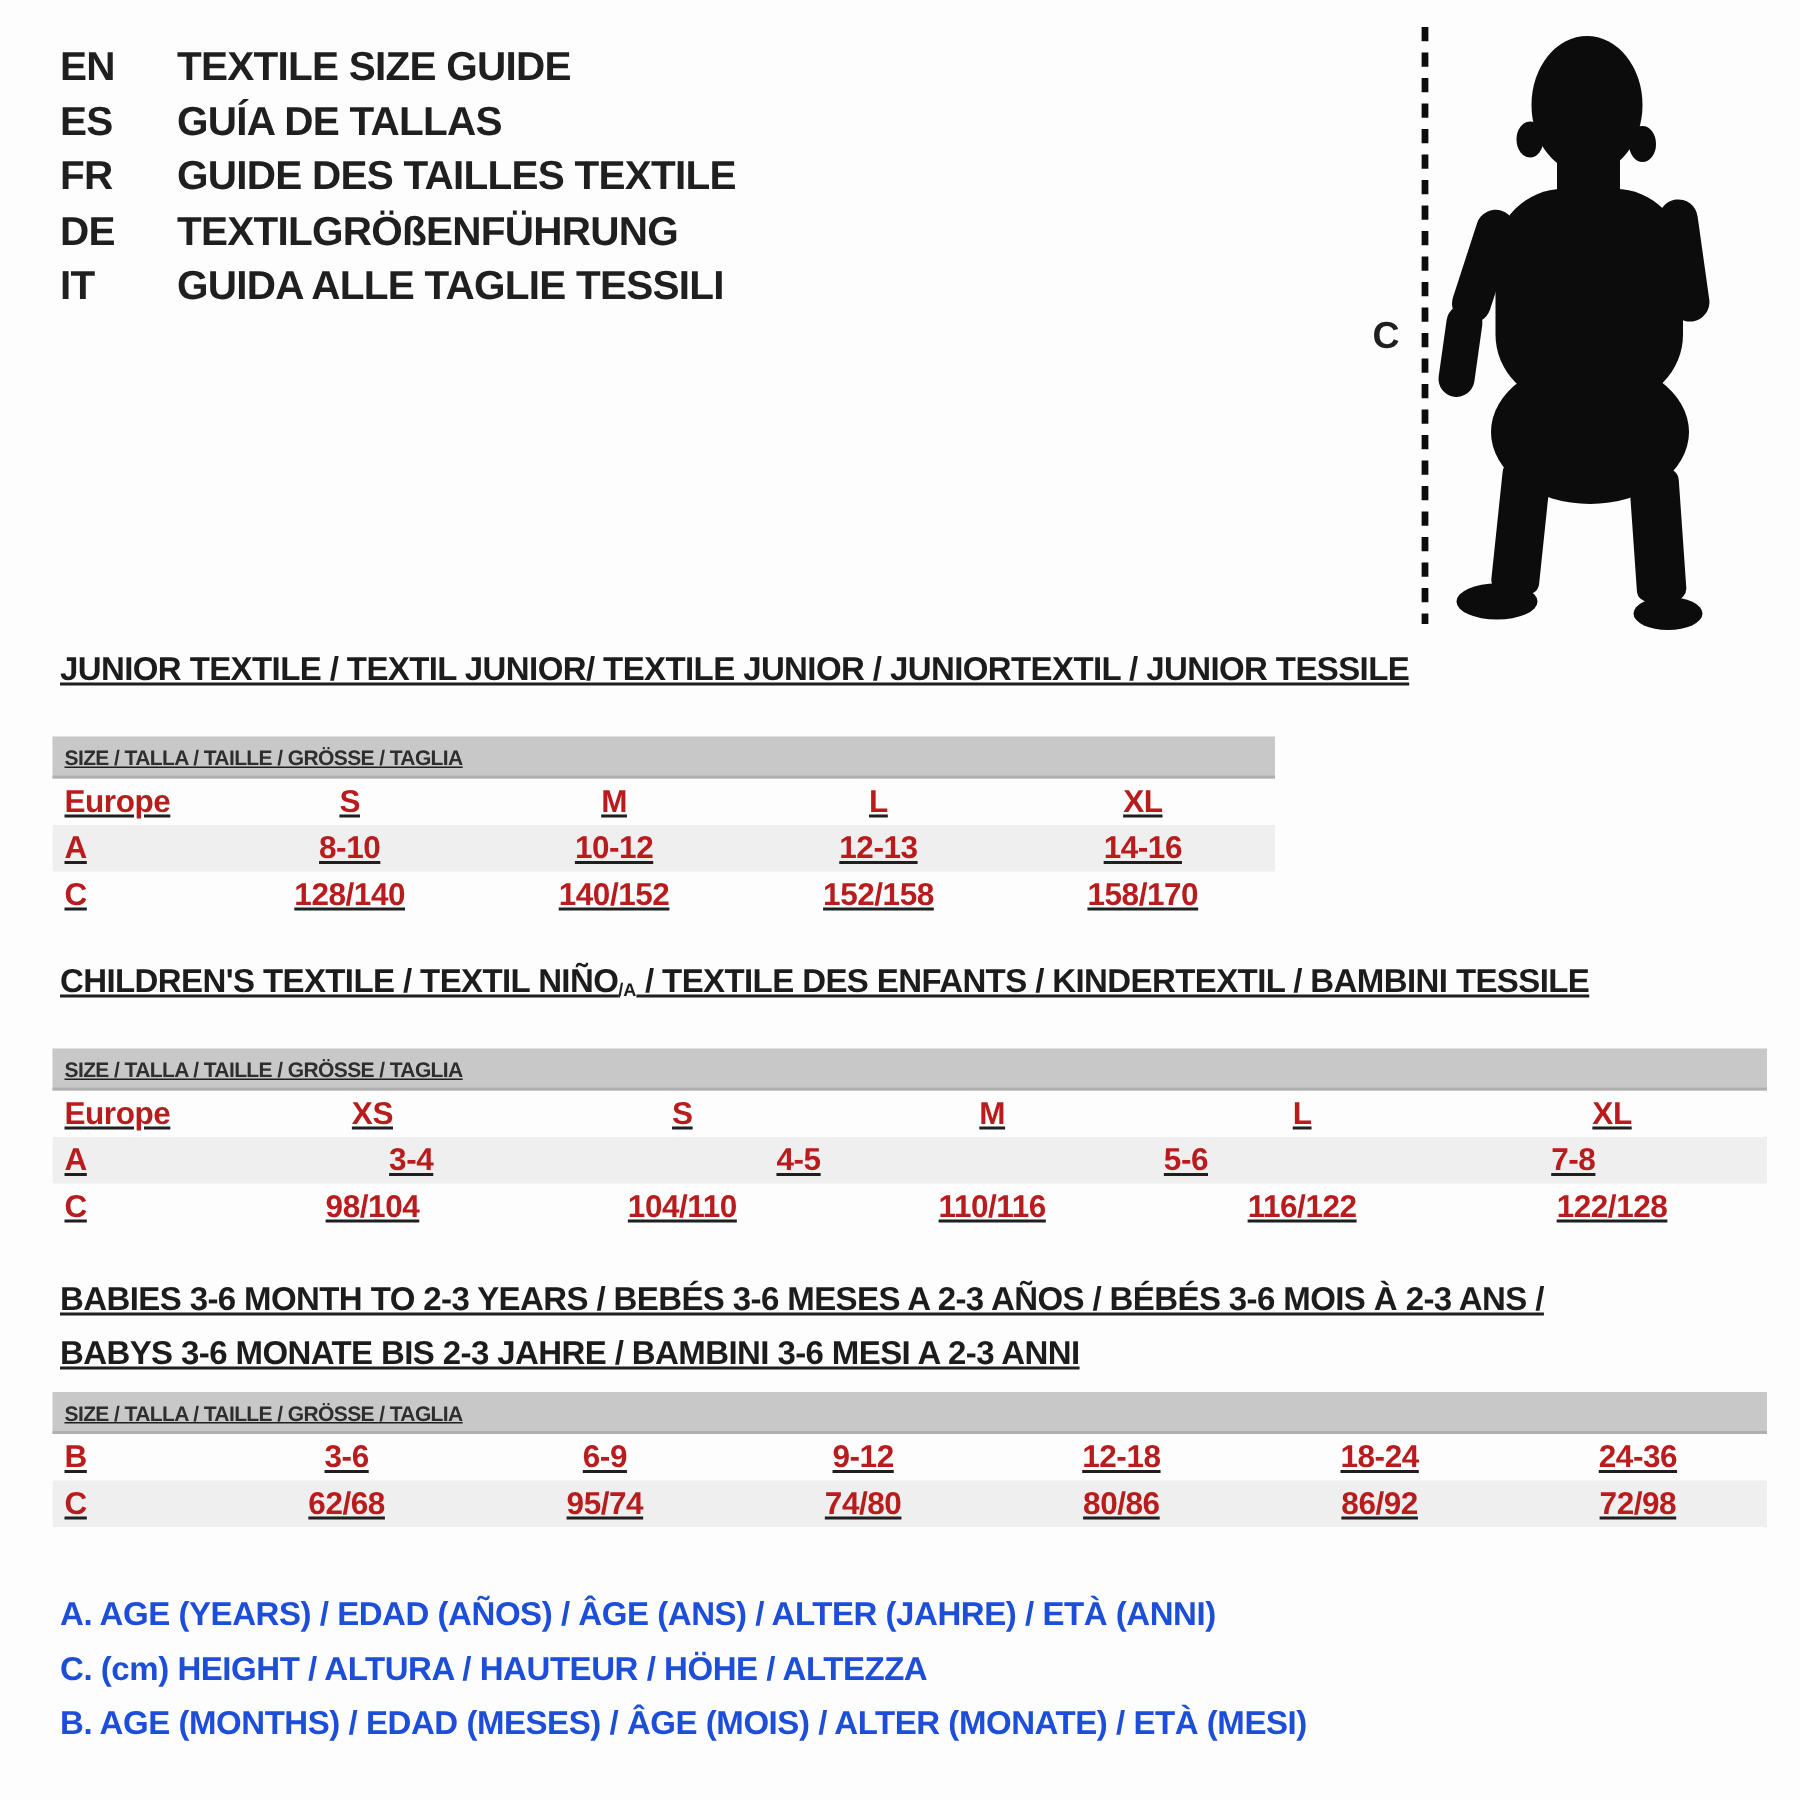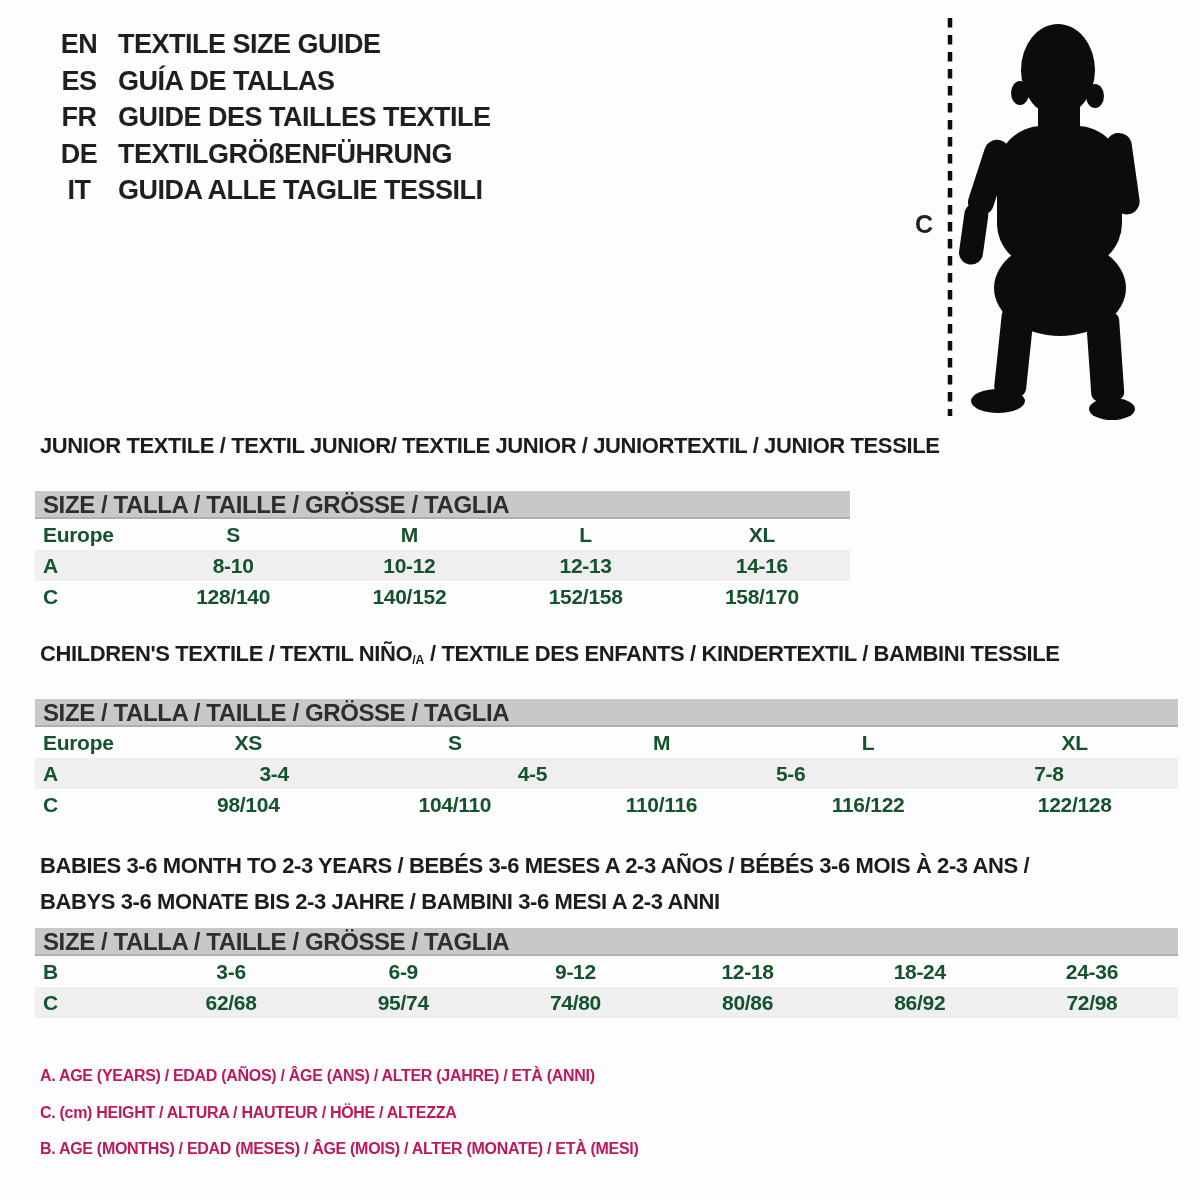--- a/index.html
+++ b/index.html
@@ -6,48 +6,48 @@
   body{
     width:1200px;height:1200px;position:relative;overflow:hidden;
     background:#fdfdfd;
     font-family:"Liberation Sans","DejaVu Sans",sans-serif;
     font-weight:700;color:#1f1f1f;
     -webkit-font-smoothing:antialiased;
   }
   
   .lang-block{position:absolute;left:40px;top:26px;}
   .lang-row{display:flex;line-height:36.5px;font-size:27px;letter-spacing:-0.5px;}
-  .lang-code{width:78px;flex:none;text-align:center;}
+  .lang-code{width:78px;flex:none;}
   .lang-label{white-space:nowrap;}
   
   .figure{position:absolute;left:890px;top:10px;width:260px;height:420px;}
   .figure svg{position:absolute;left:0;top:0;}
   .c-label{position:absolute;left:25px;top:200px;font-size:25px;letter-spacing:-0.5px;}
   
-  .tablesec{position:absolute;left:35px;}
+  .tablesec{position:absolute;left:35px;text-decoration:underline;}
   .sec0{top:433px;width:815px;}
   .sec1{top:641px;width:1143px;}
   .sec2{top:848px;width:1143px;}
   .ttl{margin:0;font-size:22px;letter-spacing:-0.4px;line-height:26px;font-weight:700;color:#1c1c1c;white-space:nowrap;}
   .sec0 .ttl,.sec1 .ttl{margin-bottom:26px;padding-left:5px;}
   .sec2 .ttl{line-height:36px;padding-left:5px;}
   .sec2 .ttl.last{margin-bottom:8px;}
   .ttl sub{font-size:0.55em;vertical-align:-0.25em;letter-spacing:0;}
   .sizebar{
     height:28px;line-height:28px;background:#c8c8c8;border-bottom:2px solid #b0b0b0;
-    box-sizing:border-box;font-size:24px;letter-spacing:-0.4px;color:#2e2e2e;
+    box-sizing:border-box;font-size:14px;letter-spacing:-0.4px;color:#2e2e2e;
     padding-left:8px;white-space:nowrap;
   }
-  .trow{display:flex;height:31px;line-height:31px;font-size:21px;letter-spacing:-0.3px;color:#14532d;}
+  .trow{display:flex;height:31px;line-height:31px;font-size:21px;letter-spacing:-0.3px;color:#b91c1c;}
   .trow.shaded{background:#efefef;}
   .rlabel{width:110px;flex:none;padding-left:8px;box-sizing:border-box;text-align:left;}
   .cell{flex:1;text-align:center;}
   
   .legend{position:absolute;left:40px;top:1058px;}
-  .legend-line{line-height:36.5px;font-size:16px;letter-spacing:-0.3px;color:#be185d;white-space:nowrap;}
+  .legend-line{line-height:36.5px;font-size:22px;letter-spacing:-0.3px;color:#1d4ed8;white-space:nowrap;}
 </style>
 </head>
 <body>
 
 <div class="lang-block">
     <div class="lang-row">
       <span class="lang-code">EN</span>
       <span class="lang-label">TEXTILE SIZE GUIDE</span>
     </div>
     <div class="lang-row">

